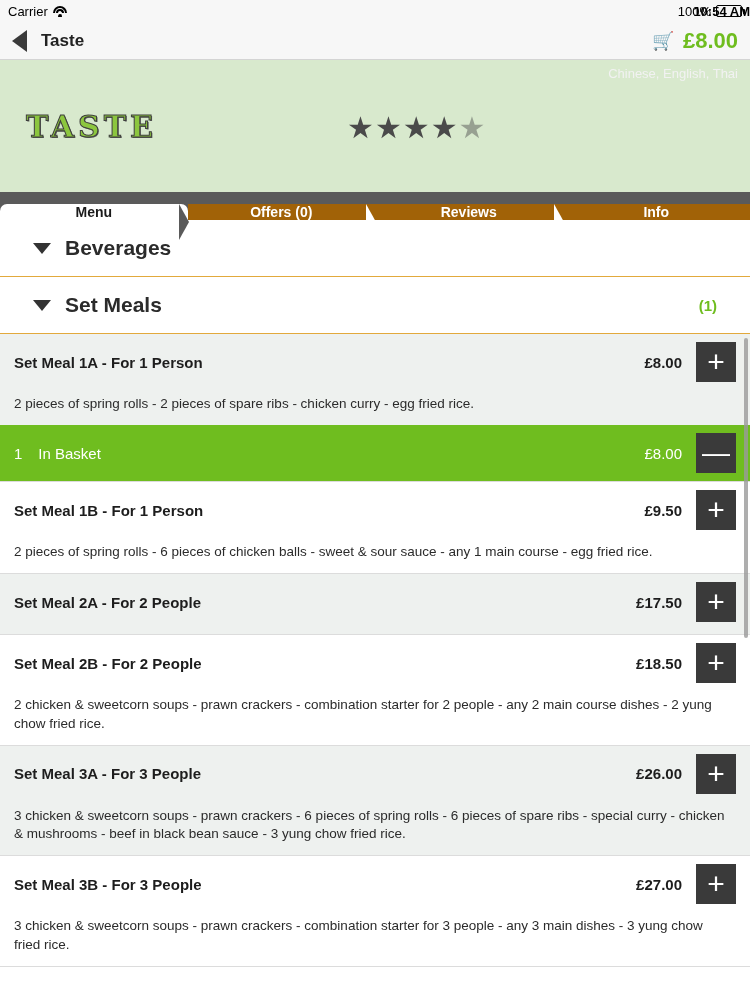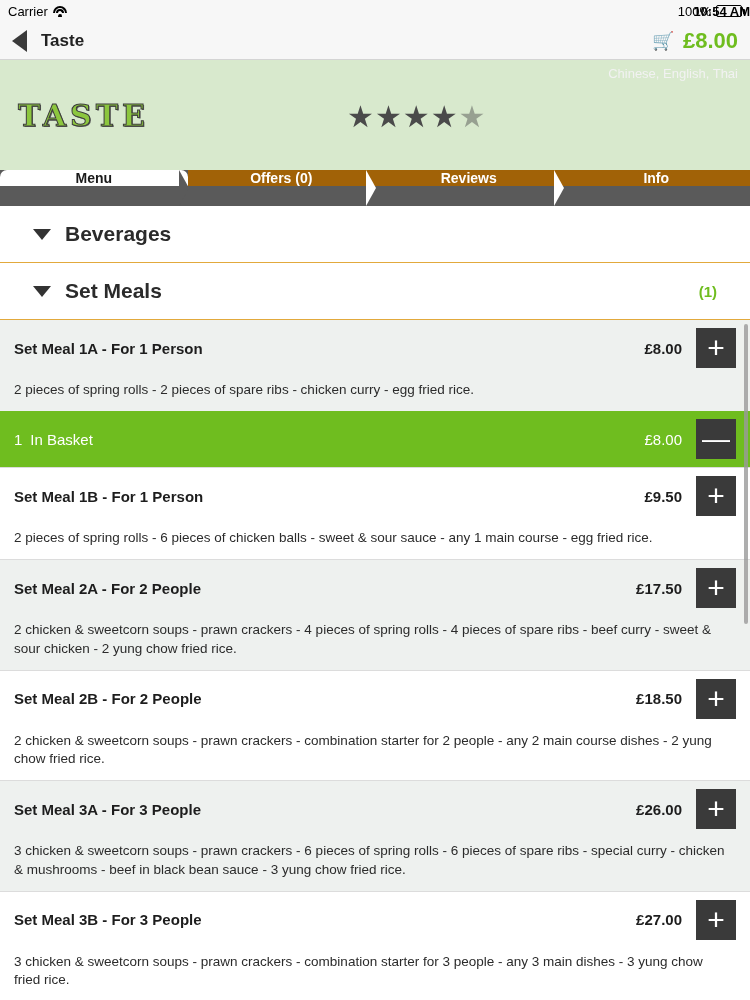--- a/index.html
+++ b/index.html
@@ -65,25 +65,25 @@
     margin-right: 14px;
     cursor: pointer;
   }
   .nav-title { font-size: 17px; font-weight: bold; color: #222; }
   .cart-area { margin-left: auto; display: flex; align-items: center; gap: 8px; }
   .cart-icon { font-size: 18px; color: #6fbd1f; line-height: 1; }
   .cart-total { font-size: 22px; font-weight: bold; color: #6fbd1f; }
 
   
   .resto-header {
-    height: 110px;
+    height: 132px;
     background: #d8e9cd;
     position: relative;
     display: flex; align-items: center;
-    padding: 0 0;
+    padding: 0 8px;
   }
   .cuisine {
     position: absolute; top: 6px; right: 12px;
     font-size: 13px; color: #f2f2f2;
   }
   .logo {
     font-family: "DejaVu Serif", serif;
     font-weight: bold;
     font-size: 30px;
     letter-spacing: 4px;
@@ -99,23 +99,23 @@
     font-size: 30px;
     color: #4a4a4a;
     letter-spacing: 1px;
     white-space: nowrap;
   }
   .stars .half { color: #4a4a4a; opacity: .45; }
 
   
   .tabs {
     display: flex;
-    height: 36px;
+    height: 28px;
     background: #5a5a5a;
-    align-items: flex-start;
+    align-items: flex-end;
   }
   .tab {
     flex: 1;
     background: #a16207;
     color: #ffffff;
     font-size: 14px;
     font-weight: bold;
     display: flex; align-items: center; justify-content: center;
     position: relative;
     cursor: pointer;
@@ -183,21 +183,21 @@
     font-size: 13.5px; color: #2b2b2b; margin-top: 13px; line-height: 1.35;
     padding-right: 10px;
   }
   .basket-row {
     background: #6fbd1f;
     display: flex; align-items: center;
     padding: 8px 14px;
     margin: 12px -14px -12px -14px;
   }
   .basket-qty { color: #ffffff; font-size: 15px; margin-right: 8px; }
-  .basket-label { color: #ffffff; font-size: 15px; }
+  .basket-label { color: #ffffff; font-size: 15px; margin-left: 8px; }
   .basket-price { margin-left: auto; color: #ffffff; font-size: 15px; margin-right: 14px; }
   .minus-btn {
     width: 40px; height: 40px;
     background: #3a3a3a; color: #ffffff;
     display: flex; align-items: center; justify-content: center;
     font-size: 28px; font-weight: 300; line-height: 1;
     cursor: pointer; flex: 0 0 auto;
   }
   .scrollbar {
     position: absolute; right: 2px; top: 118px;
@@ -294,21 +294,20 @@
     </div>
     <div class="item-desc">2 pieces of spring rolls - 6 pieces of chicken balls - sweet &amp; sour sauce - any 1 main course - egg fried rice.</div>
   </div>
 
   <div class="item alt">
     <div class="item-row">
       <span class="item-name">Set Meal 2A - For 2 People</span>
       <span class="item-price">£17.50</span>
       <span class="plus-btn">+</span>
     </div>
-    <div class="item-desc">2 chicken &amp; sweetcorn soups - prawn crackers - 4 pieces of spring rolls - 4 pieces of spare ribs - beef curry - sweet &amp; sour chicken - 2 yung chow fried rice.</div>
   </div>
 
   <div class="item">
     <div class="item-row">
       <span class="item-name">Set Meal 2B - For 2 People</span>
       <span class="item-price">£18.50</span>
       <span class="plus-btn">+</span>
     </div>
     <div class="item-desc">2 chicken &amp; sweetcorn soups - prawn crackers - combination starter for 2 people - any 2 main course dishes - 2 yung chow fried rice.</div>
   </div>

